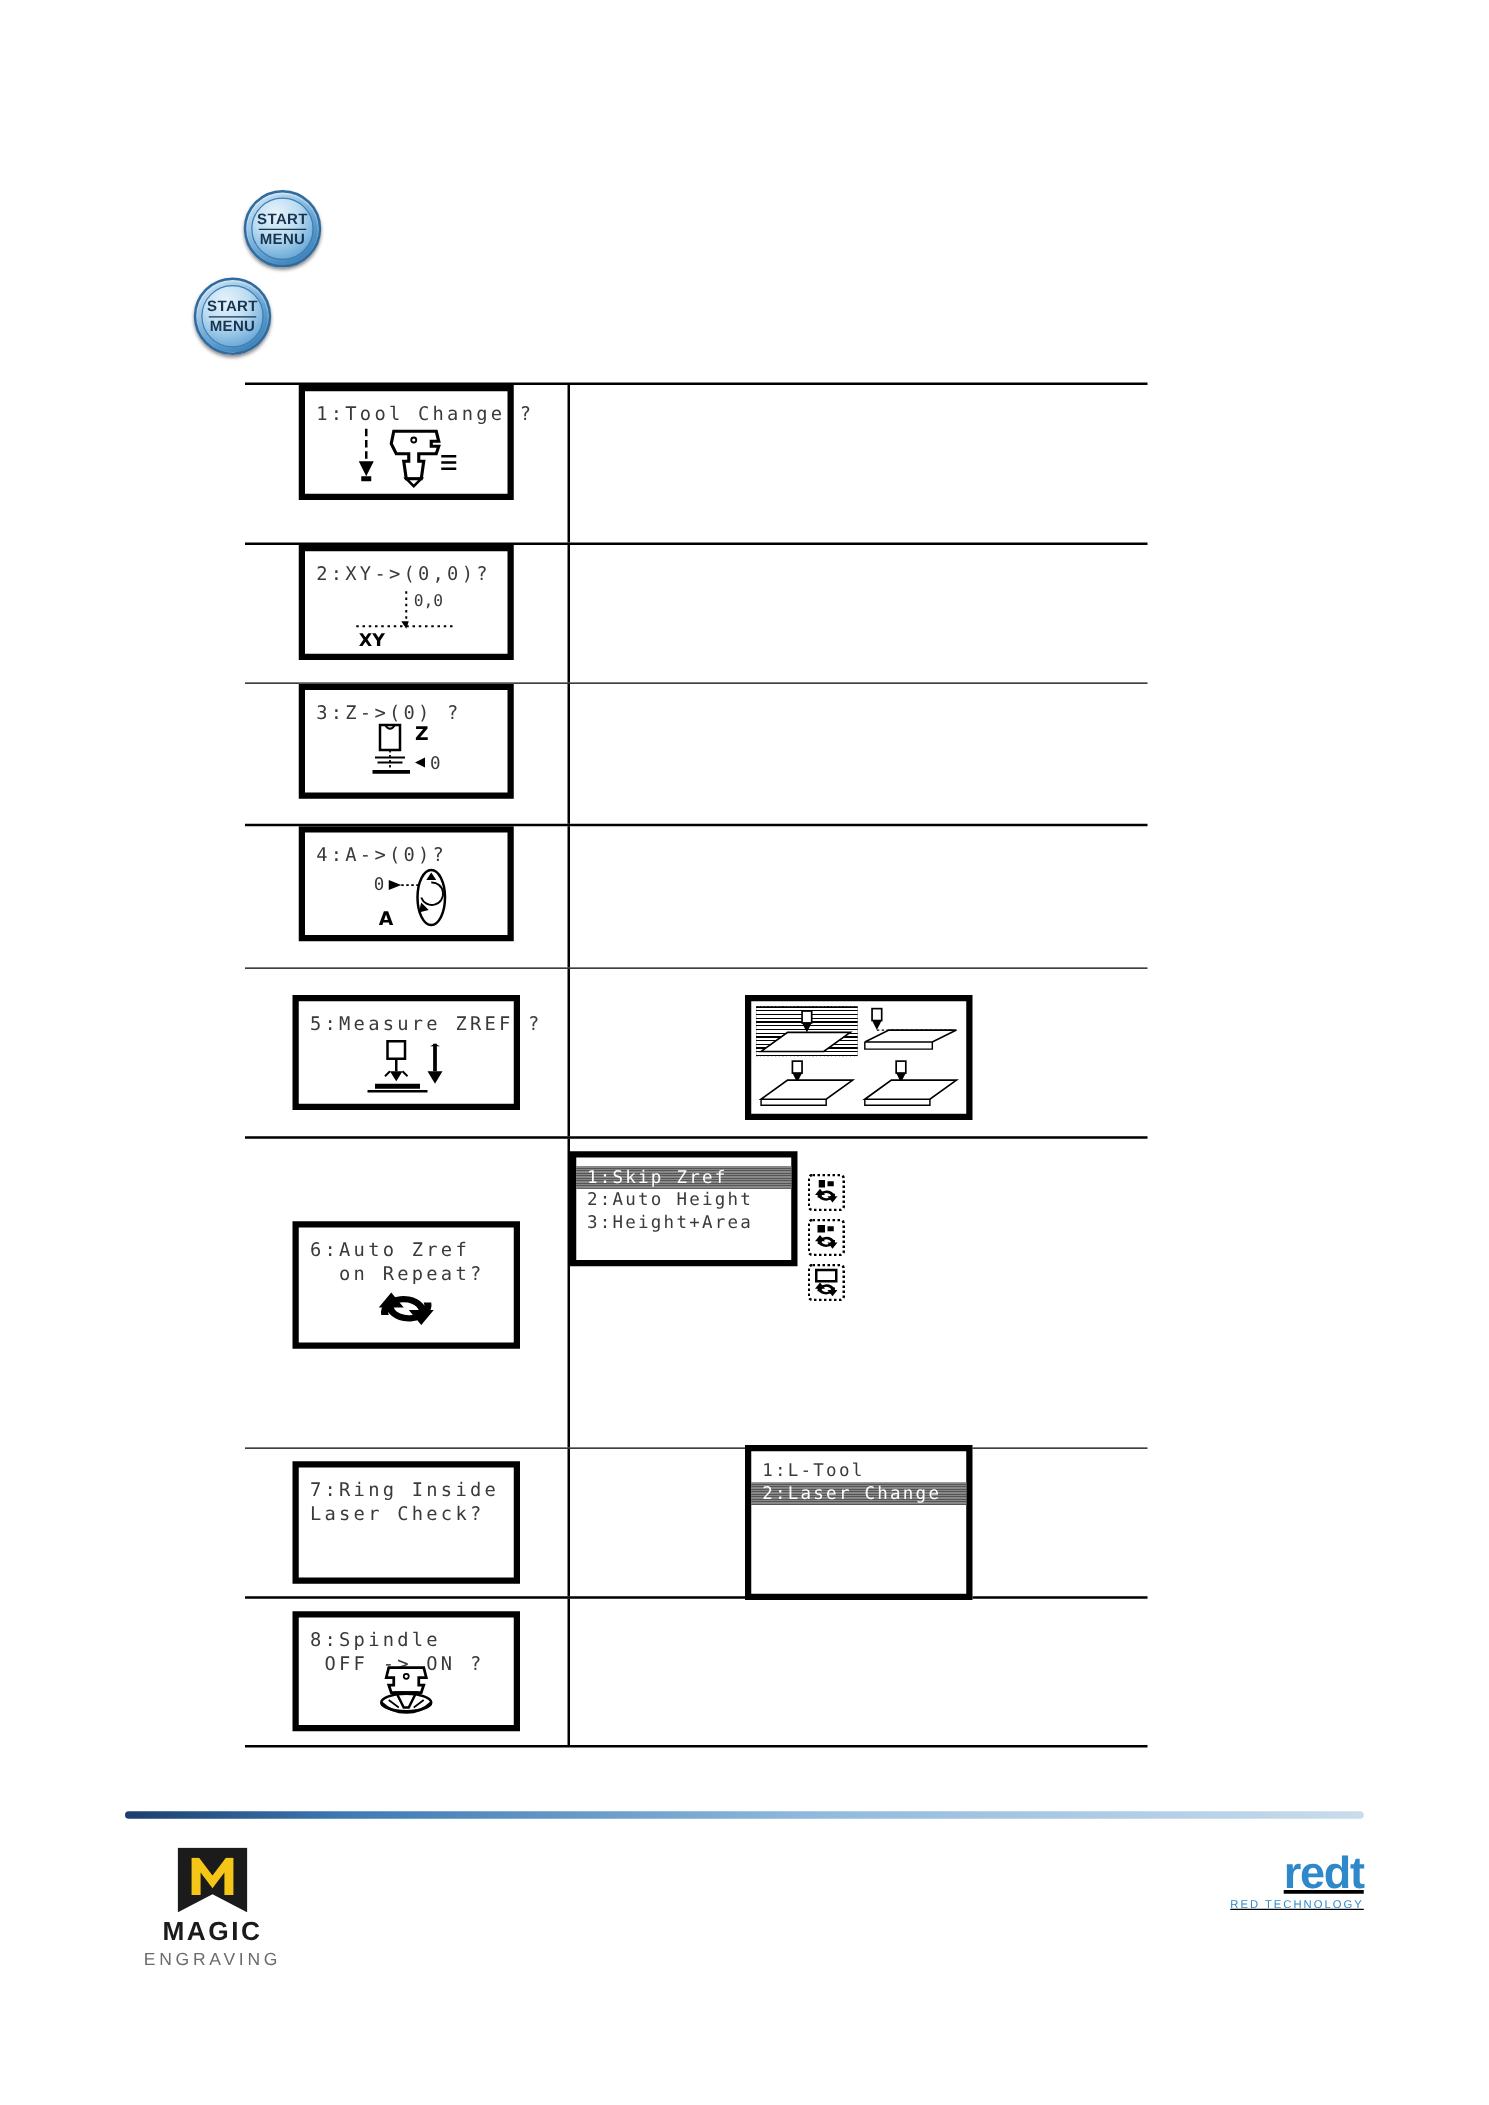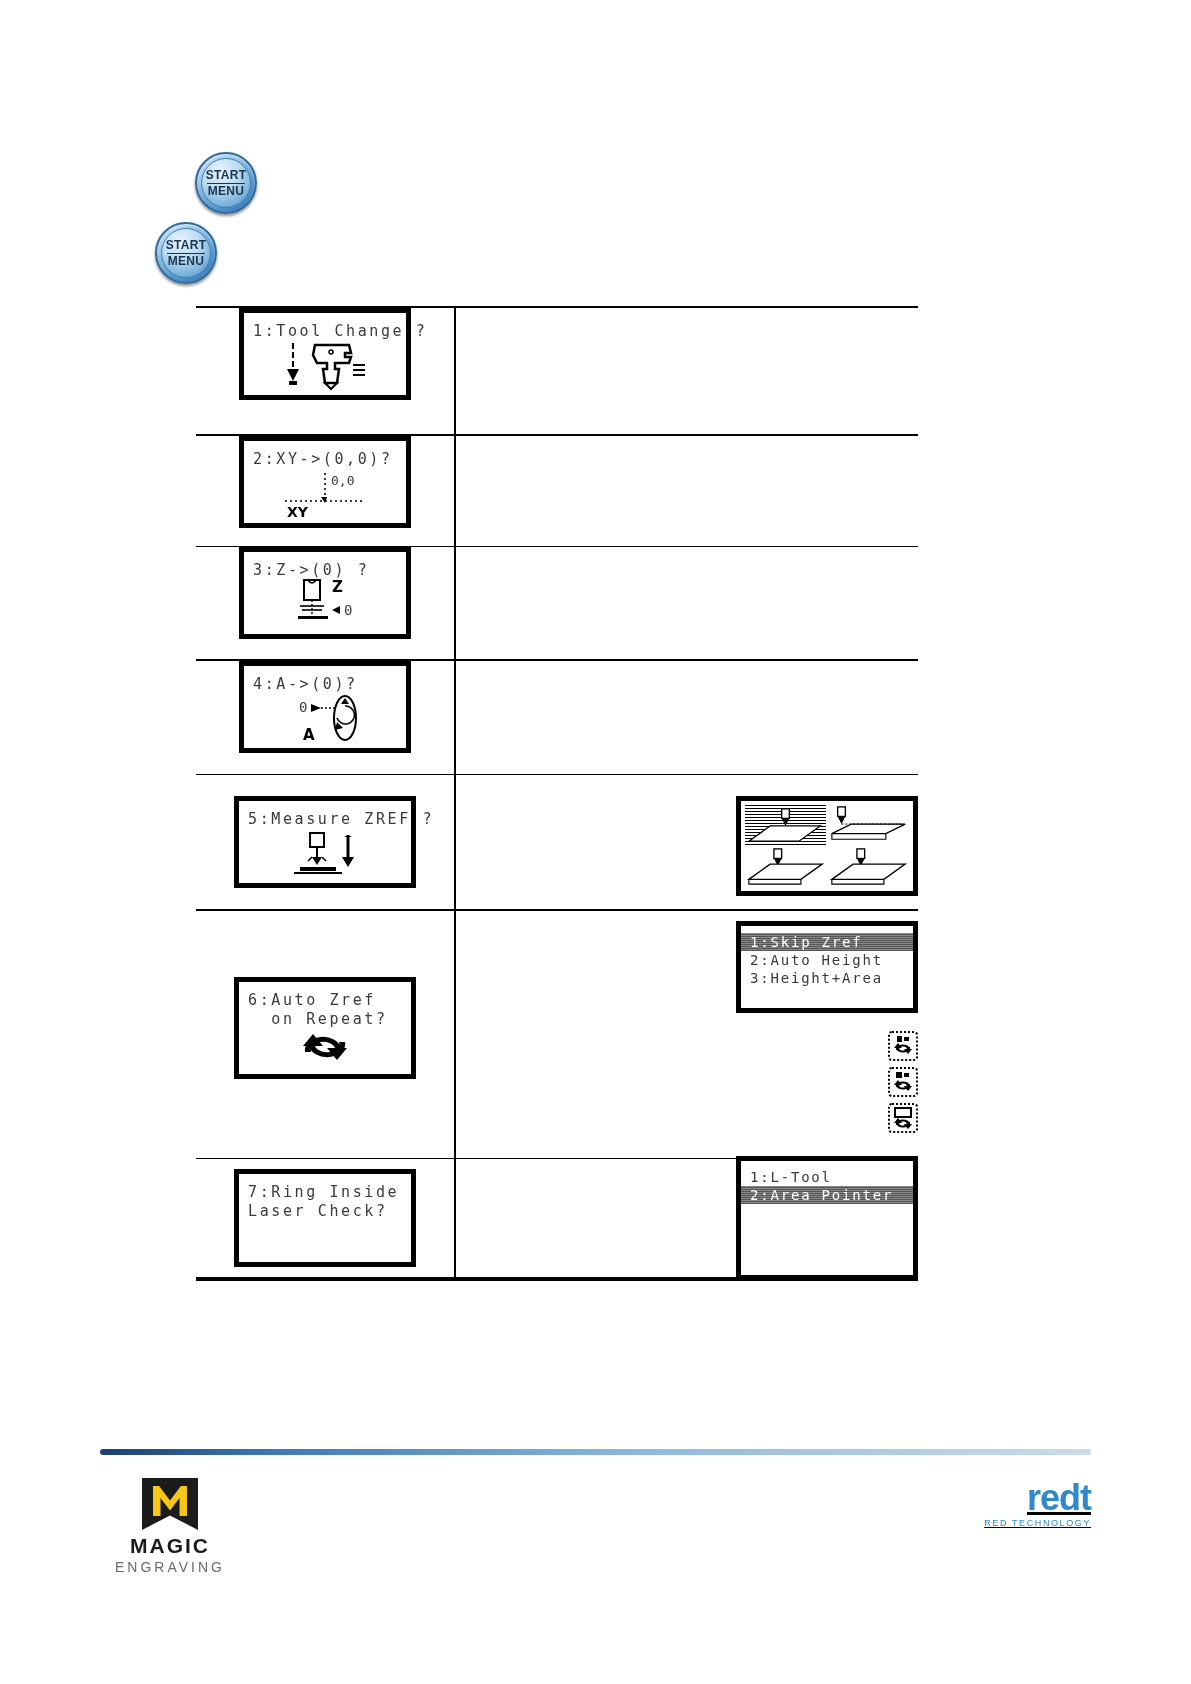--- a/index.html
+++ b/index.html
@@ -62,22 +62,22 @@
     flex: 0 0 258px;
     position: relative;
     display: flex; align-items: center; justify-content: center;
   }
   .vline {
     width: 1.5px; background: #000; align-self: stretch; flex: 0 0 1.5px;
   }
   .cell-right {
     flex: 1;
     position: relative;
-    display: flex; flex-direction: column;
-    align-items: flex-end; justify-content: flex-start;
+    display: flex; flex-direction: row;
+    align-items: flex-start; justify-content: flex-start;
   }
 
   
   .lcd {
     border: 5px solid #000;
     background: #fff;
     position: relative;
     font-family: "DejaVu Sans Mono", monospace;
   }
   .lcd-text {
@@ -434,27 +434,51 @@
     <div class="cell-left">
       <div class="lcd lcd-main lcd-wide" style="height:98px">
         <div class="lcd-text">7:Ring Inside</div>
         <div class="lcd-text">Laser Check?</div>
       </div>
     </div>
     <div class="vline"></div>
     <div class="cell-right" style="justify-content:center">
       <div class="lcd-menu" style="height:124px">
         <div class="mline">1:L-Tool</div>
-        <div class="mline sel">2:Area Pointer</div>
-      </div>
-    </div>
-  </div>
-
-  <div class="rule thin"></div>
-
+        <div class="mline sel">2:Laser Change</div>
+      </div>
+    </div>
+  </div>
+
+  <div class="rule thin"></div>
+
+  <div class="row" style="height:117px;align-items:center">
+    <div class="cell-left">
+      <div class="lcd lcd-main lcd-wide" style="height:96px">
+        <div class="lcd-text">8:Spindle</div>
+        <div class="lcd-text"> OFF -&gt; ON ?</div>
+        <div class="lcd-icon">
+          <svg width="80" height="44" viewBox="0 0 80 44">
+            <path d="M26 2 L54 2 L56 10 L50 10 L50 16 L54 16 L52 22 L28 22
+                     L26 16 L30 16 L30 10 L24 10 Z" fill="none" stroke="#000" stroke-width="2.2"></path>
+            <circle cx="40" cy="9" r="2" fill="none" stroke="#000" stroke-width="1.4"></circle>
+            <polygon points="32,22 48,22 42,34 38,34" fill="none" stroke="#000" stroke-width="2"></polygon>
+            <ellipse cx="40" cy="30" rx="20" ry="7" fill="none" stroke="#000" stroke-width="2"></ellipse>
+            <path d="M20 30 Q28 38 40 38 Q52 38 60 30" fill="none" stroke="#000" stroke-width="2"></path>
+            <g stroke="#000" stroke-width="1.4">
+              <line x1="26" y1="28" x2="34" y2="34"></line>
+              <line x1="46" y1="34" x2="54" y2="28"></line>
+            </g>
+          </svg>
+        </div>
+      </div>
+    </div>
+    <div class="vline"></div>
+    <div class="cell-right"></div>
+  </div>
 
   <div class="rule"></div>
 
 </div>
 
 <div class="footer-bar"></div>
 
 <div class="logo-magic">
   <div class="mark"></div>
   <div class="t1">MAGIC</div>

